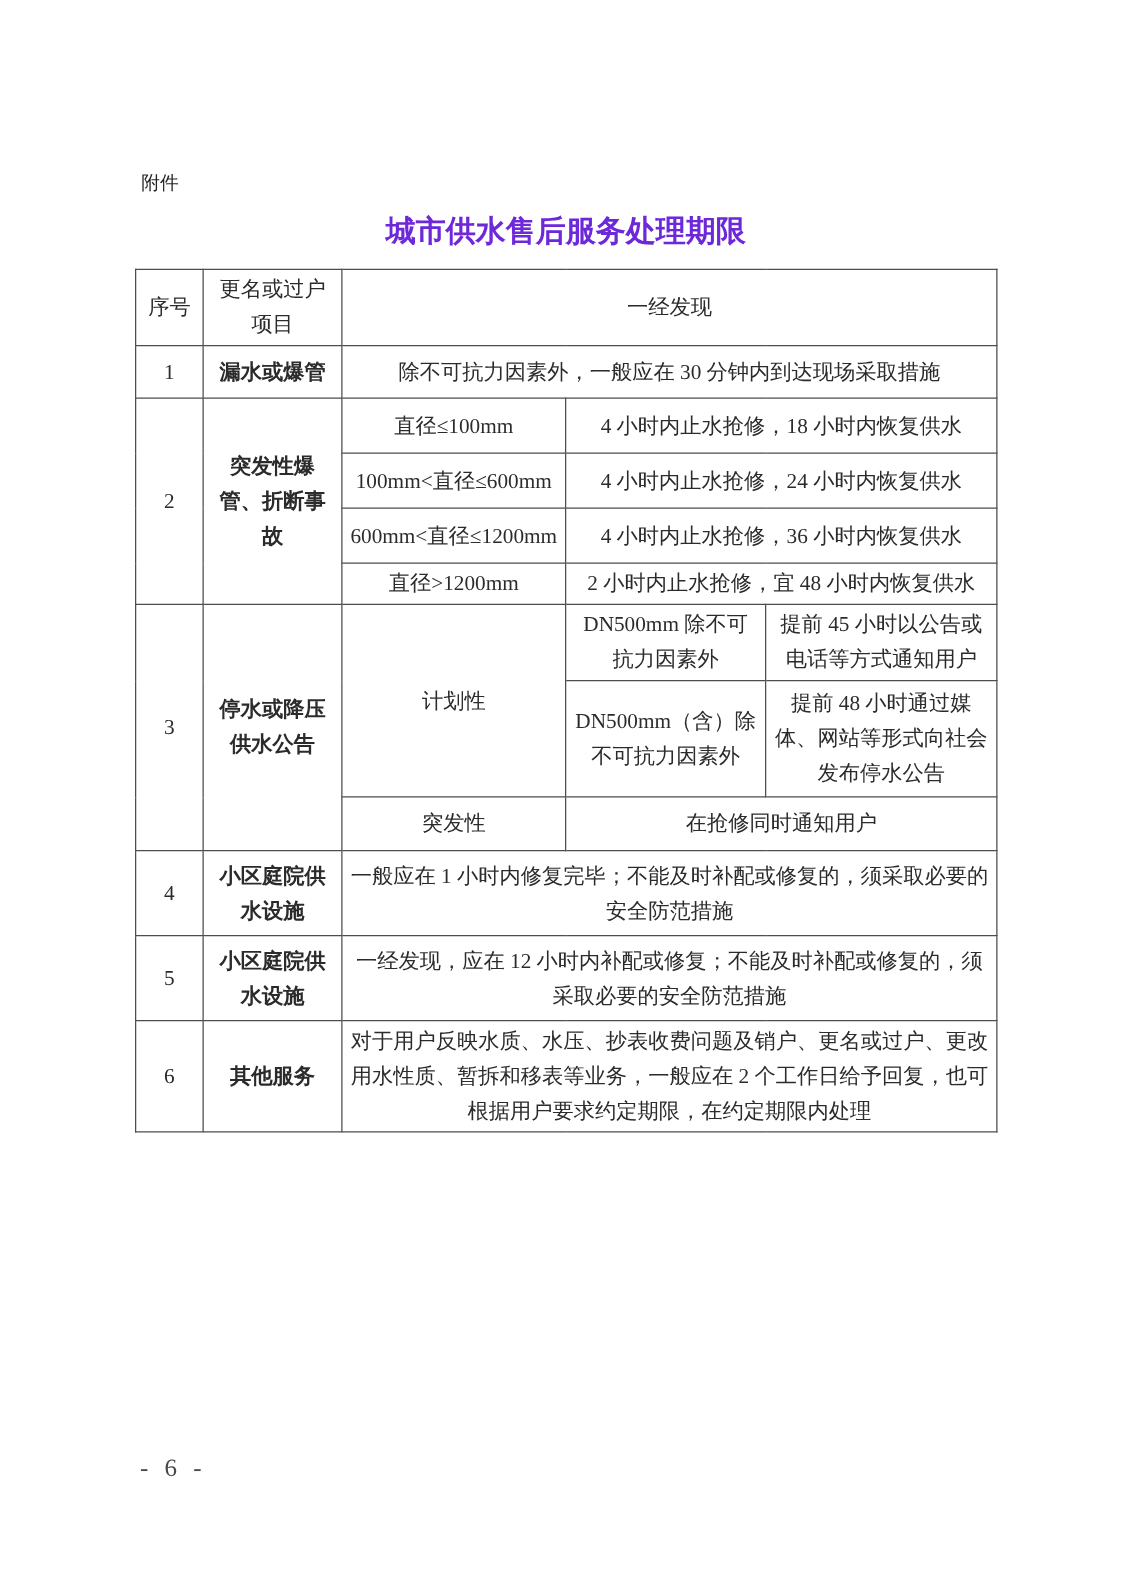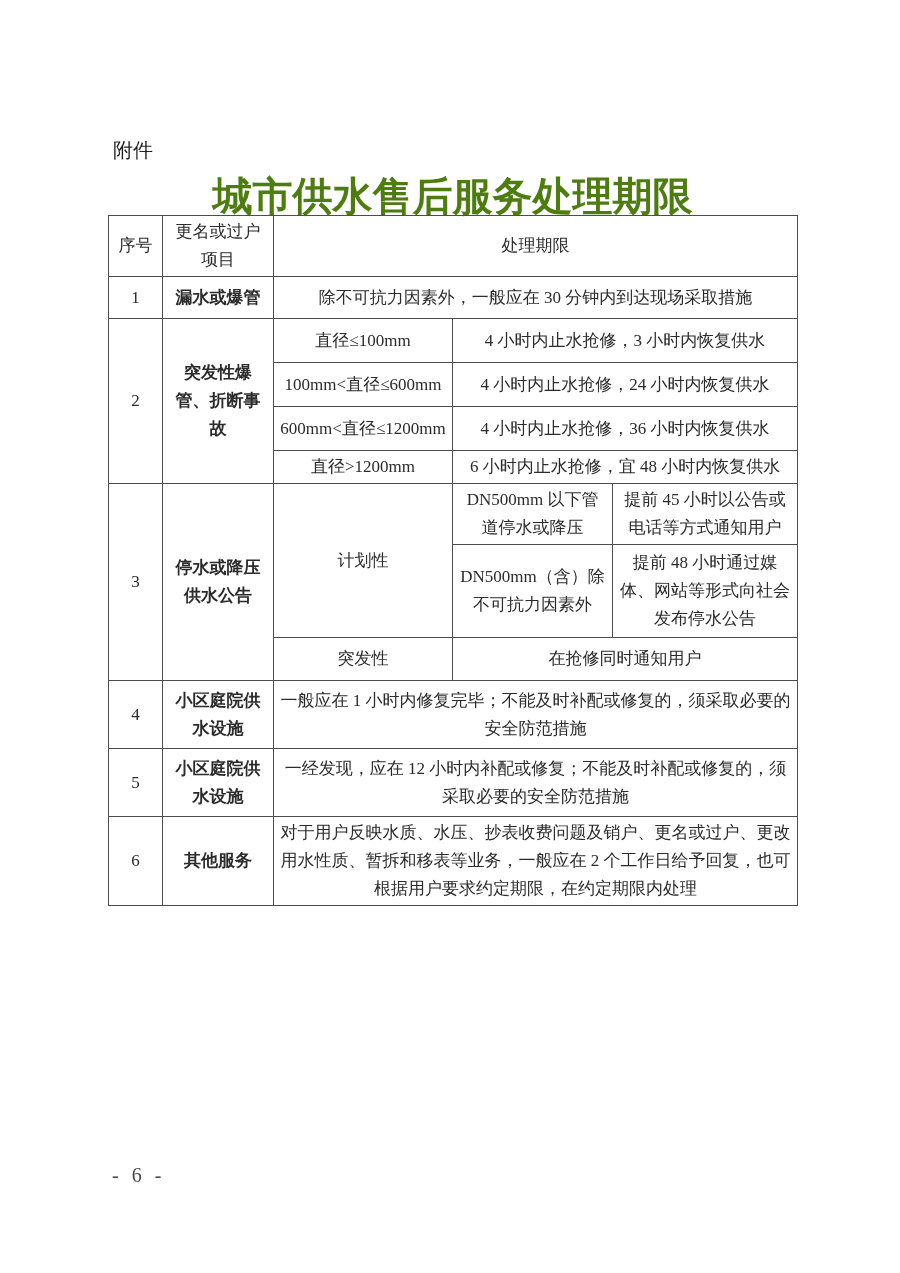--- a/index.html
+++ b/index.html
@@ -10,33 +10,33 @@
     background: #ffffff;
     font-family: "Liberation Serif", "DejaVu Serif", serif;
     color: #2b2b2b;
     position: relative;
     overflow: hidden;
   }
   .attachment {
     position: absolute;
     left: 113px;
     top: 137px;
-    font-size: 20px;
+    font-size: 15px;
     font-family: "DejaVu Sans", "Liberation Sans", sans-serif;
     color: #1f1f1f;
   }
   .doc-title {
     position: absolute;
     left: 108px;
     top: 169px;
     width: 689px;
     text-align: center;
-    font-size: 40px;
+    font-size: 24px;
     font-weight: 700;
-    color: #4d7c0f;
+    color: #6d28d9;
     white-space: nowrap;
   }
   table.deadline {
     position: absolute;
     left: 108px;
     top: 215px;
     width: 689px;
     border-collapse: collapse;
     table-layout: fixed;
     padding-left: 34px;
@@ -88,53 +88,53 @@
     <col style="width:111px">
     <col style="width:179px">
     <col style="width:160px">
     <col style="width:185px">
   </colgroup>
   <tbody>
     <tr style="height:61px">
       <td class="prewrap">序号</td>
       <td class="prewrap">更名或过户
 项目</td>
-      <td colspan="3">处理期限</td>
+      <td colspan="3">一经发现</td>
     </tr>
 
     <tr style="height:42px">
       <td>1</td>
       <td class="itemcell">漏水或爆管</td>
       <td colspan="3">除不可抗力因素外，一般应在 30 分钟内到达现场采取措施</td>
     </tr>
 
     <tr style="height:44px">
       <td rowspan="4">2</td>
       <td rowspan="4" class="itemcell">突发性爆管、折断事故</td>
       <td class="nowrap">直径≤100mm</td>
-      <td colspan="2">4 小时内止水抢修，3 小时内恢复供水</td>
+      <td colspan="2">4 小时内止水抢修，18 小时内恢复供水</td>
     </tr>
     <tr style="height:44px">
       <td class="nowrap">100mm&lt;直径≤600mm</td>
       <td colspan="2">4 小时内止水抢修，24 小时内恢复供水</td>
     </tr>
     <tr style="height:44px">
       <td class="nowrap">600mm&lt;直径≤1200mm</td>
       <td colspan="2">4 小时内止水抢修，36 小时内恢复供水</td>
     </tr>
     <tr style="height:28px">
       <td class="nowrap">直径&gt;1200mm</td>
-      <td colspan="2">6 小时内止水抢修，宜 48 小时内恢复供水</td>
+      <td colspan="2">2 小时内止水抢修，宜 48 小时内恢复供水</td>
     </tr>
 
     <tr style="height:59px">
       <td rowspan="3">3</td>
       <td rowspan="3" class="itemcell">停水或降压供水公告</td>
       <td rowspan="2">计划性</td>
-      <td>DN500mm 以下管道停水或降压</td>
+      <td>DN500mm 除不可抗力因素外</td>
       <td>提前 45 小时以公告或电话等方式通知用户</td>
     </tr>
     <tr style="height:93px">
       <td>DN500mm（含）除不可抗力因素外</td>
       <td>提前 48 小时通过媒体、网站等形式向社会发布停水公告</td>
     </tr>
     <tr style="height:43px">
       <td>突发性</td>
       <td colspan="2">在抢修同时通知用户</td>
     </tr>

